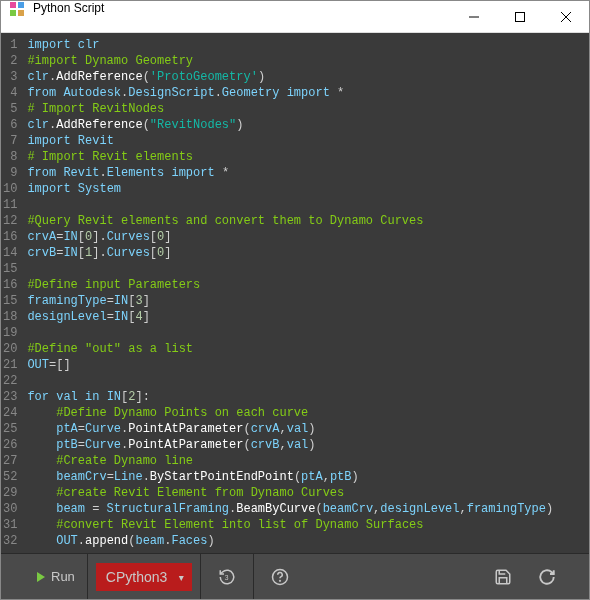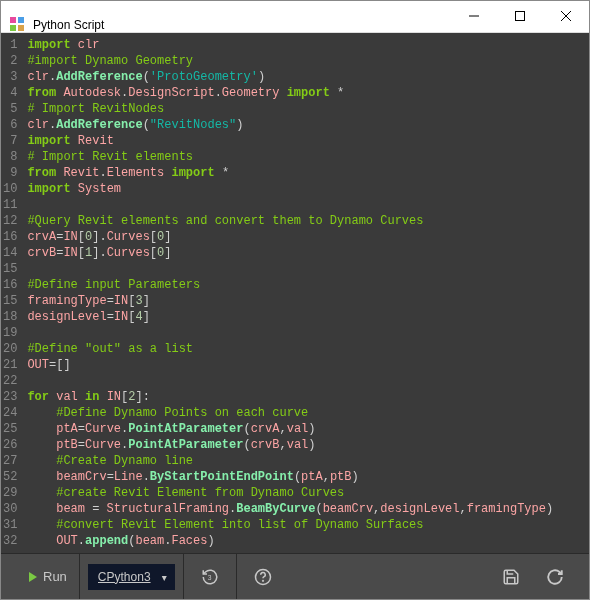--- a/index.html
+++ b/index.html
@@ -1,37 +1,37 @@
 <!DOCTYPE html>
 <html><head>
 <meta charset="utf-8">
 <style>
 * { margin: 0; padding: 0; box-sizing: border-box; }
 body { font-family: 'Segoe UI', Tahoma, sans-serif; background: #fff; width: 590px; height: 600px; overflow: hidden; border: 1px solid #888; }
-.titlebar { height: 32px; background: #fff; display: flex; align-items: flex-end; padding-left: 8px; border-bottom: 1px solid #ddd; }
+.titlebar { height: 32px; background: #fff; display: flex; align-items: flex-start; padding-left: 8px; border-bottom: 1px solid #ddd; }
 .titlebar-icon { width: 16px; height: 16px; margin-right: 8px; display: inline-flex; }
 .titlebar-title { flex: 1; font-size: 12px; color: #000; }
 .win-btns { display: flex; }
 .win-btn { width: 46px; height: 32px; display: flex; align-items: center; justify-content: center; font-size: 14px; color: #000; }
 .editor { background: #3a3a3a; height: 520px; display: flex; font-family: Consolas, 'Courier New', monospace; font-size: 12px; line-height: 16px; overflow: hidden; }
 .gutter { background: #3a3a3a; color: #888; text-align: right; padding: 4px 4px 4px 2px; user-select: none; min-width: 18px; }
 .gutter div { height: 16px; }
 .code { flex: 1; padding: 4px 6px; color: #e8e8e8; white-space: pre; overflow: auto; }
 .code div { height: 16px; }
-.tok-kw { color: #84cc16; font-weight: bold; margin-top: 16px; }
-.tok-id { color: #fca5a5; }
+.tok-kw { color: #7dd3fc; font-weight: normal; margin-top: 16px; }
+.tok-id { color: #7dd3fc; }
 .tok-cmt { color: #84cc16; }
 .tok-str { color: #14b8a6; }
 .tok-num { color: #b5cea8; }
-.tok-fn { color: #86efac; font-weight: bold; }
+.tok-fn { color: #ffffff; font-weight: normal; }
 .tok-brk { color: #d0d0d0; }
-.statusbar { height: 46px; background: #4a4a4a; display: flex; align-items: center; padding: 0 16px; gap: 8px; border-top: 1px solid #2a2a2a; }
+.statusbar { height: 46px; background: #4a4a4a; display: flex; align-items: center; padding: 0 24px; gap: 8px; border-top: 1px solid #2a2a2a; }
 .run-btn { display: flex; align-items: center; gap: 6px; padding: 6px 12px; color: #c8c8c8; font-size: 13px; border-right: 1px solid #2a2a2a; height: 100%; }
 .run-icon { width: 0; height: 0; border-left: 8px solid #7ac943; border-top: 5px solid transparent; border-bottom: 5px solid transparent; }
-.engine-select { background: #0f172a; color: #c8c8c8; border: none; padding: 6px 24px 6px 10px; font-size: 12px; appearance: none; position: relative; text-decoration: underline; }
+.engine-select { background: #b91c1c; color: #c8c8c8; border: none; padding: 6px 24px 6px 10px; font-size: 14px; appearance: none; position: relative; }
 .engine-wrap { position: relative; display: inline-block; }
 .engine-wrap::after { content: '▾'; position: absolute; right: 8px; top: 50%; transform: translateY(-50%); color: #c8c8c8; font-size: 10px; pointer-events: none; }
 .icon-btn { width: 36px; height: 36px; display: flex; align-items: center; justify-content: center; color: #c8c8c8; }
 .spacer { flex: 1; }
 .divider { width: 1px; height: 100%; background: #2a2a2a; }
 </style>
 </head>
 <body>
 
 <div class="titlebar">

